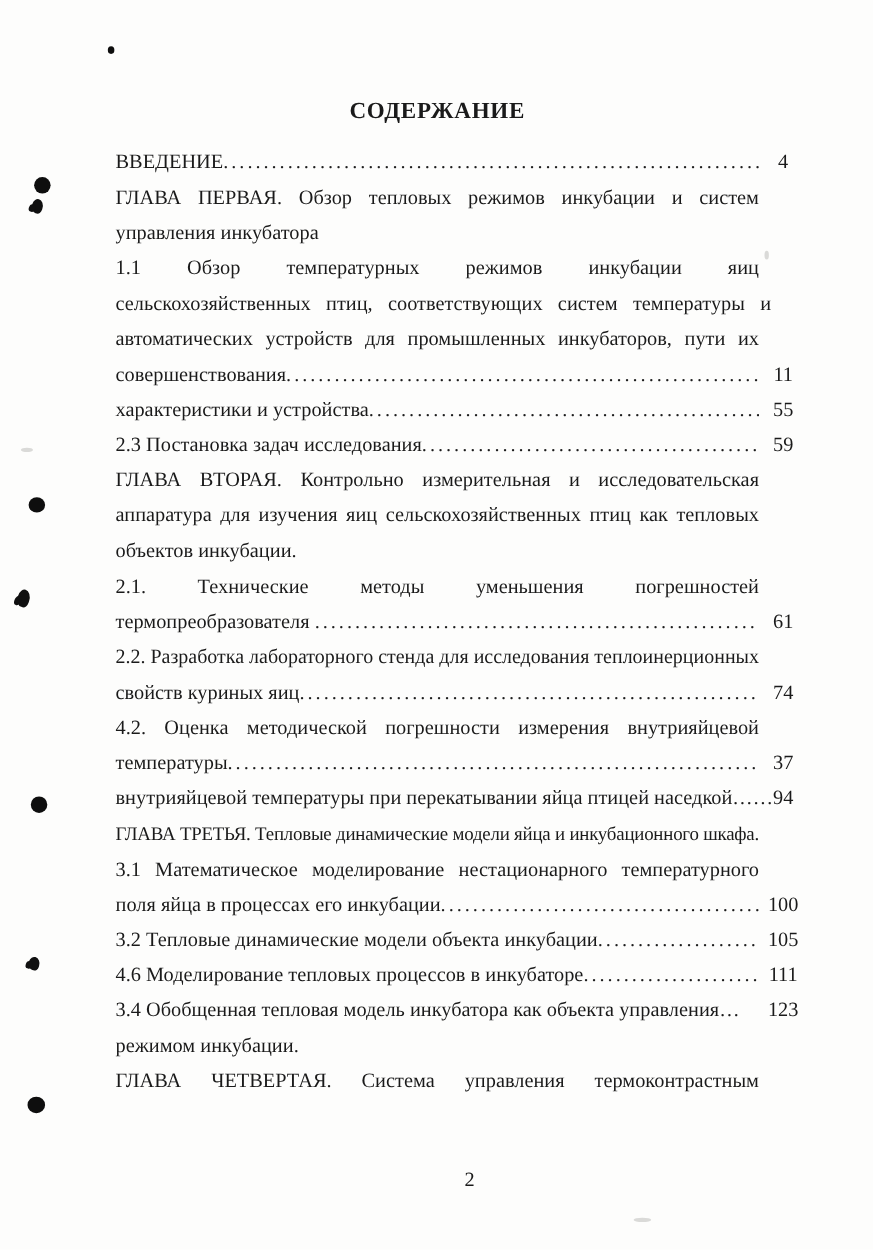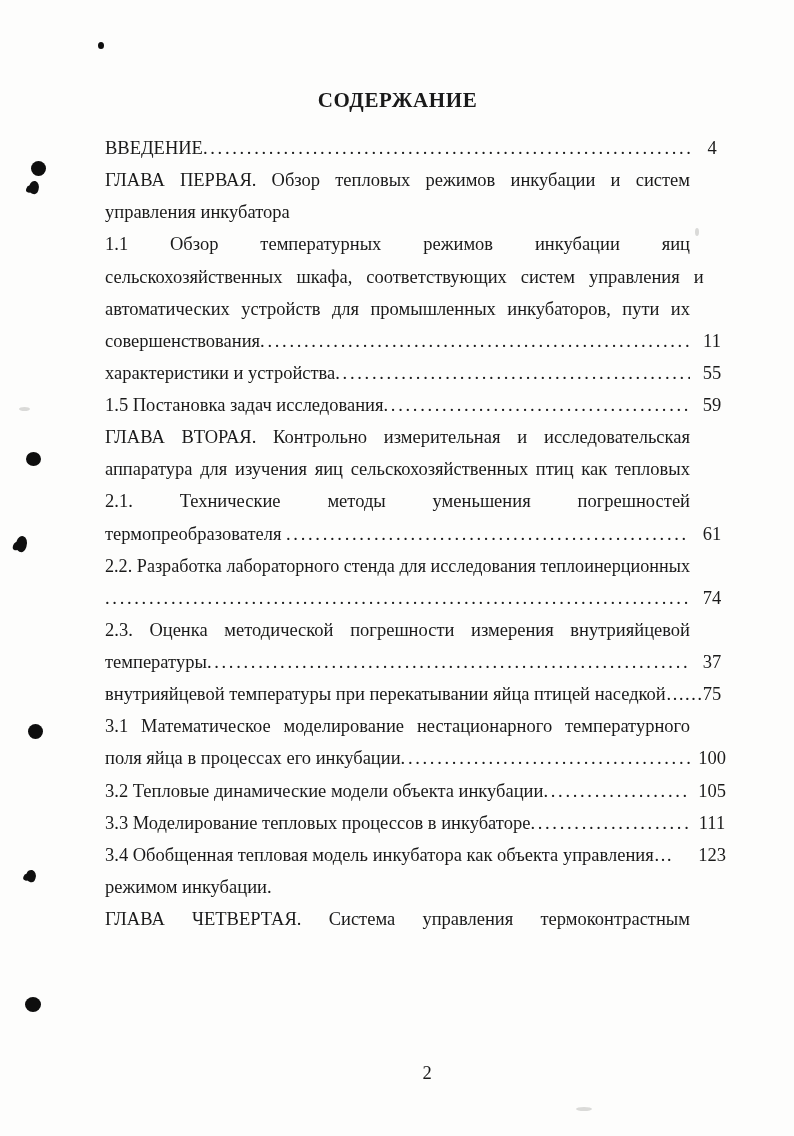--- a/index.html
+++ b/index.html
@@ -109,21 +109,21 @@
       </div>
       <div class="line">
         <div class="body">управления инкубатора</div>
         <span class="num"></span>
       </div>
       <div class="line">
         <div class="body"><span class="jspan" style="word-spacing: 37.25px;">1.1 Обзор температурных режимов инкубации яиц</span></div>
         <span class="num"></span>
       </div>
       <div class="line">
-        <div class="body"><span class="jspan" style="word-spacing: 9.2625px;">сельскохозяйственных шкафа, соответствующих систем управления и</span></div>
+        <div class="body"><span class="jspan" style="word-spacing: 9.2625px;">сельскохозяйственных птиц, соответствующих систем температуры и</span></div>
         <span class="num"></span>
       </div>
       <div class="line">
         <div class="body"><span class="jspan" style="word-spacing: 6.79427px;">автоматических устройств для промышленных инкубаторов, пути их</span></div>
         <span class="num"></span>
       </div>
       <div class="line">
         <div class="body leaderrow">
           <span class="t">совершенствования</span>
           <span class="dots">................................................................................................................................................................................................................................................</span>
@@ -132,68 +132,77 @@
       </div>
       <div class="line">
         <div class="body leaderrow">
           <span class="t">характеристики и устройства</span>
           <span class="dots">................................................................................................................................................................................................................................................</span>
         </div>
         <span class="num">55</span>
       </div>
       <div class="line">
         <div class="body leaderrow">
-          <span class="t">1.5 Постановка задач исследования</span>
+          <span class="t">2.3 Постановка задач исследования</span>
           <span class="dots">................................................................................................................................................................................................................................................</span>
         </div>
         <span class="num">59</span>
       </div>
       <div class="line">
         <div class="body"><span class="jspan" style="word-spacing: 12.1781px;">ГЛАВА ВТОРАЯ. Контрольно измерительная и исследовательская</span></div>
         <span class="num"></span>
       </div>
       <div class="line">
         <div class="body"><span class="jspan" style="word-spacing: 3.06696px;">аппаратура для изучения яиц сельскохозяйственных птиц как тепловых</span></div>
         <span class="num"></span>
       </div>
       <div class="line">
+        <div class="body">объектов инкубации.</div>
+        <span class="num"></span>
+      </div>
+      <div class="line">
         <div class="body"><span class="jspan" style="word-spacing: 42.2578px;">2.1. Технические методы уменьшения погрешностей</span></div>
         <span class="num"></span>
       </div>
       <div class="line">
         <div class="body leaderrow">
           <span class="t">термопреобразователя </span>
           <span class="dots">................................................................................................................................................................................................................................................</span>
         </div>
         <span class="num">61</span>
       </div>
       <div class="line">
         <div class="body"><span class="jspan" style="transform: scaleX(0.981518); transform-origin: 0px 50%;">2.2. Разработка лабораторного стенда для исследования теплоинерционных</span></div>
         <span class="num"></span>
       </div>
       <div class="line">
         <div class="body leaderrow">
+          <span class="t">свойств куриных яиц</span>
           <span class="dots">................................................................................................................................................................................................................................................</span>
         </div>
         <span class="num">74</span>
       </div>
       <div class="line">
-        <div class="body"><span class="jspan" style="word-spacing: 12.0281px;">2.3. Оценка методической погрешности измерения внутрияйцевой</span></div>
+        <div class="body"><span class="jspan" style="word-spacing: 12.0281px;">4.2. Оценка методической погрешности измерения внутрияйцевой</span></div>
         <span class="num"></span>
       </div>
       <div class="line">
         <div class="body leaderrow">
           <span class="t">температуры</span>
           <span class="dots">................................................................................................................................................................................................................................................</span>
         </div>
         <span class="num">37</span>
       </div>
       <div class="line">
         <div class="body">внутрияйцевой температуры при перекатывании яйца птицей наседкой……</div>
-        <span class="num">75</span>
+        <span class="num">94</span>
+      </div>
+      <div class="line">
+        <div class="body"><span class="jspan cond" style="transform: scaleX(0.980618); transform-origin: 0px 50%;">ГЛАВА ТРЕТЬЯ. Тепловые динамические модели яйца и инкубационного шкафа.</span></div>
+        <span class="num"></span>
       </div>
       <div class="line">
         <div class="body"><span class="jspan" style="word-spacing: 8.26562px;">3.1 Математическое моделирование нестационарного температурного</span></div>
         <span class="num"></span>
       </div>
       <div class="line">
         <div class="body leaderrow">
           <span class="t">поля яйца в процессах его инкубации</span>
           <span class="dots">................................................................................................................................................................................................................................................</span>
         </div>
@@ -201,21 +210,21 @@
       </div>
       <div class="line">
         <div class="body leaderrow">
           <span class="t">3.2 Тепловые динамические модели объекта инкубации</span>
           <span class="dots">................................................................................................................................................................................................................................................</span>
         </div>
         <span class="num">105</span>
       </div>
       <div class="line">
         <div class="body leaderrow">
-          <span class="t">3.3 Моделирование тепловых процессов в инкубаторе</span>
+          <span class="t">4.6 Моделирование тепловых процессов в инкубаторе</span>
           <span class="dots">................................................................................................................................................................................................................................................</span>
         </div>
         <span class="num">111</span>
       </div>
       <div class="line">
         <div class="body">3.4 Обобщенная тепловая модель инкубатора как объекта управления…</div>
         <span class="num">123</span>
       </div>
       <div class="line">
         <div class="body">режимом инкубации.</div>

